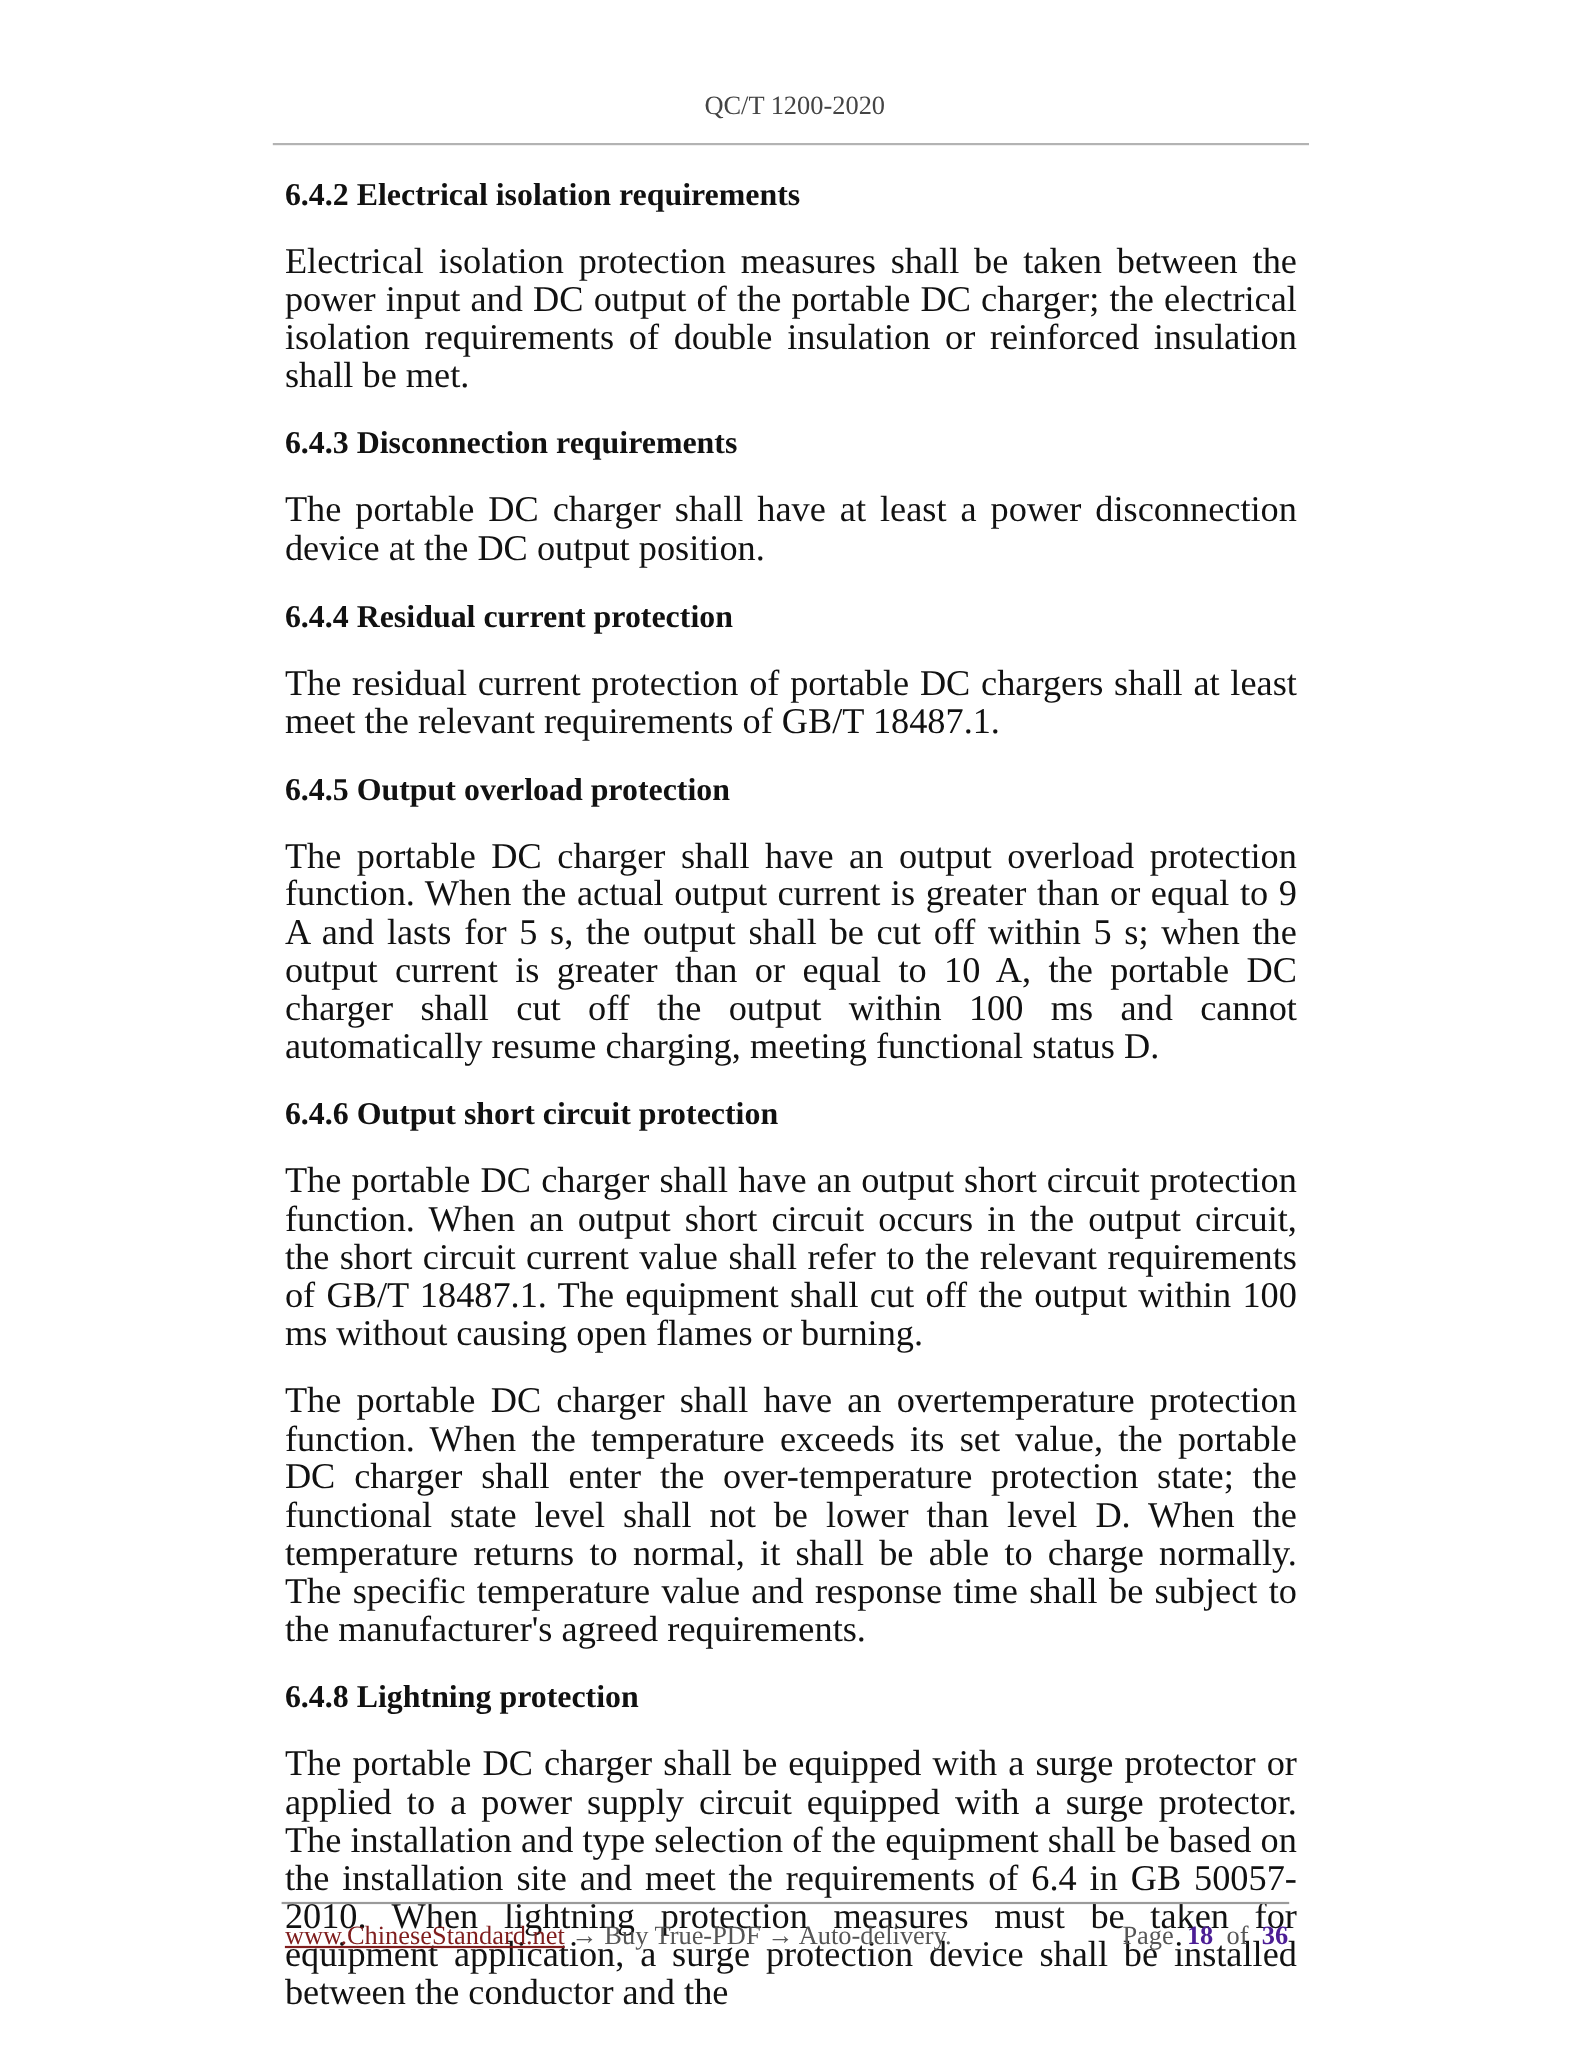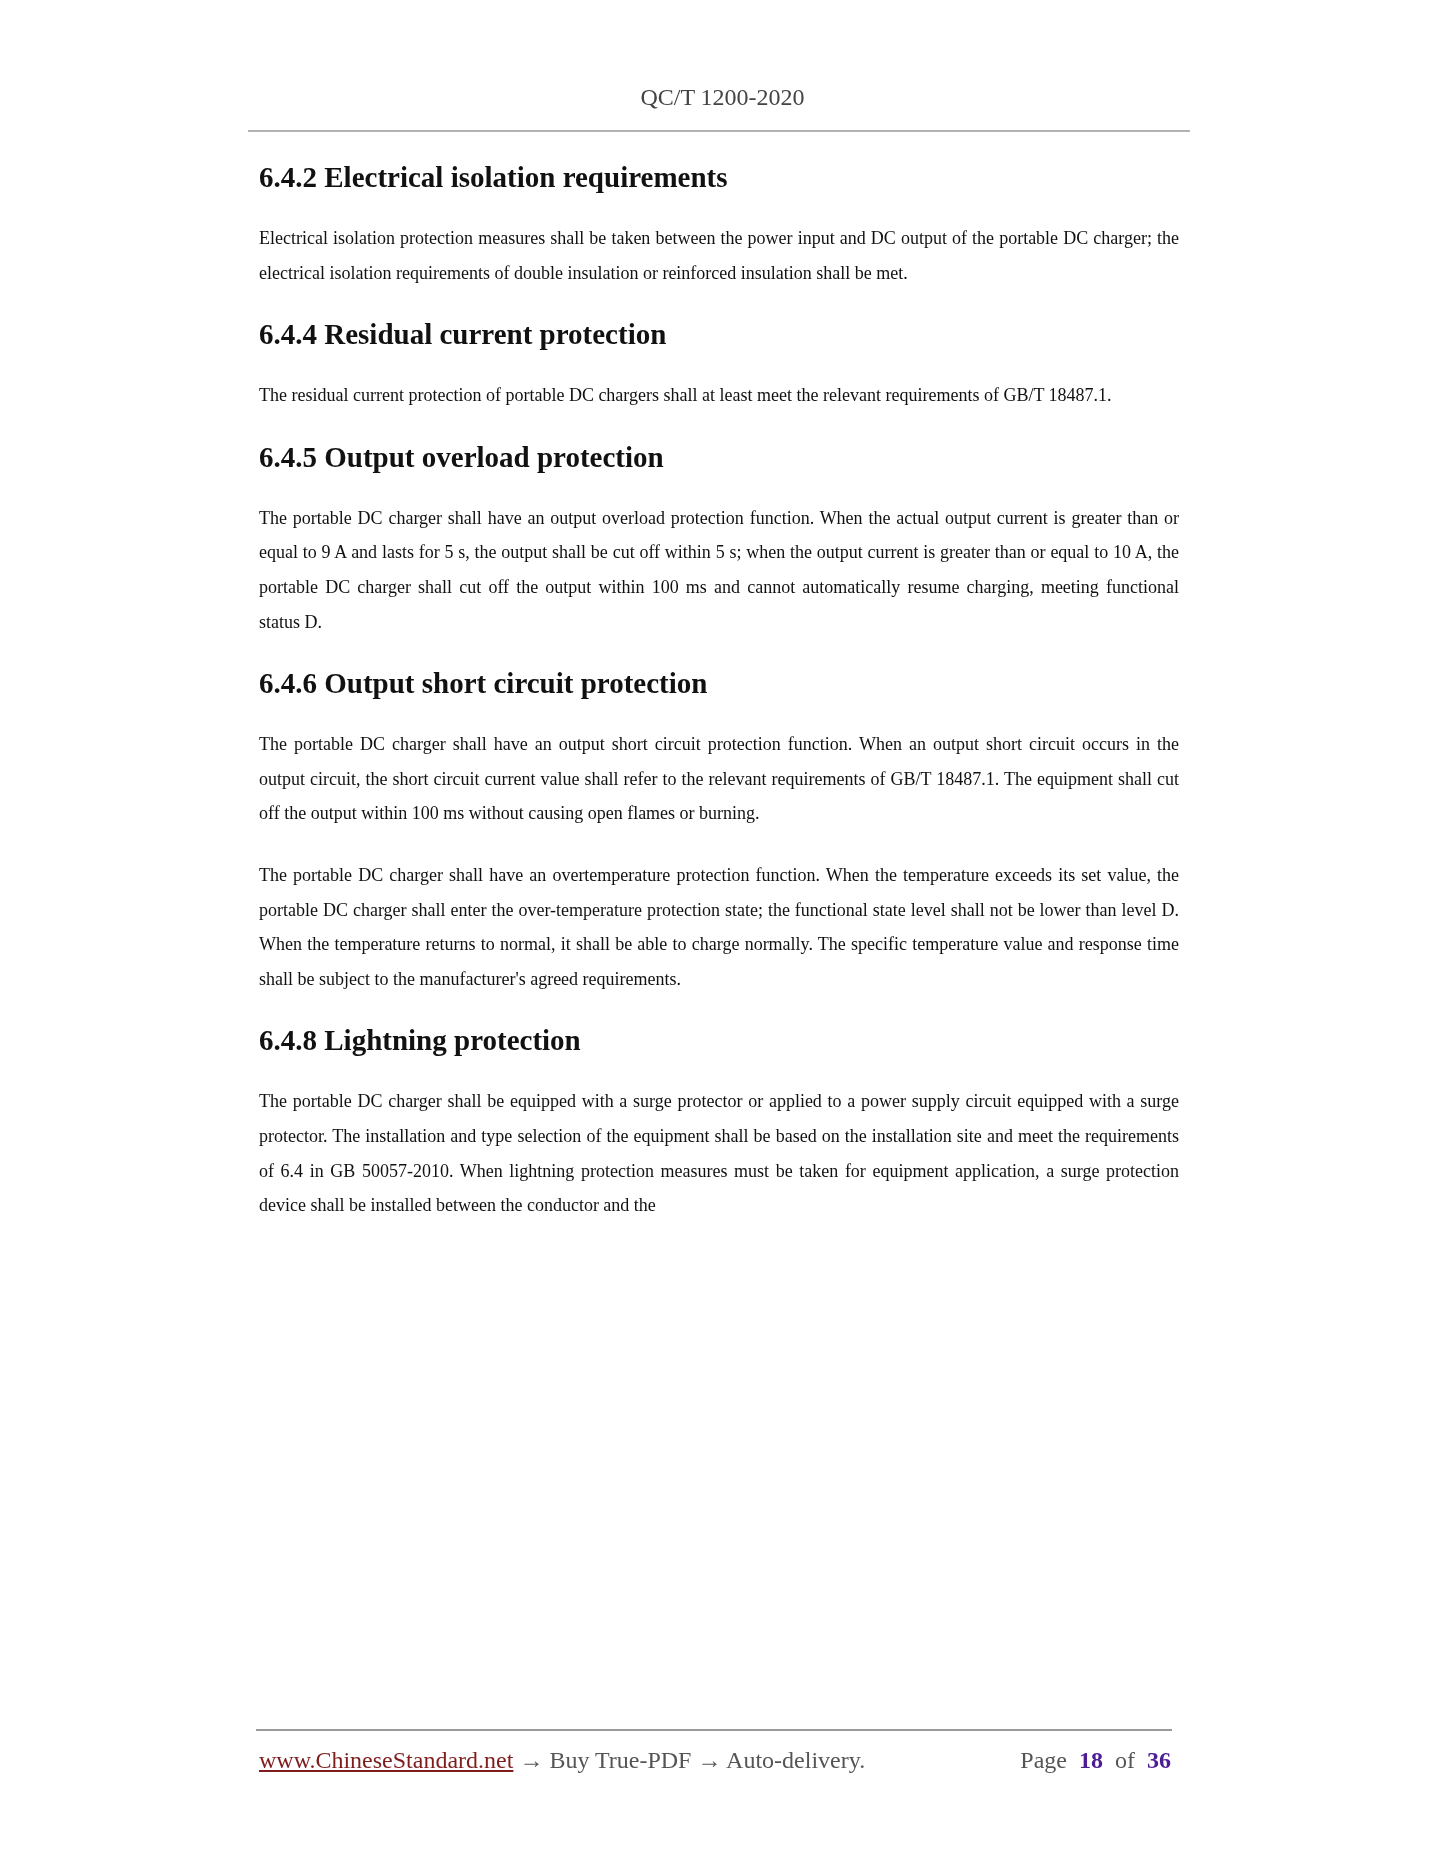--- a/index.html
+++ b/index.html
@@ -4,38 +4,42 @@
 <style>
   html, body { margin:0; padding:0; background:#ffffff; }
   body { width:1445px; height:1870px; position:relative; overflow:hidden;
          font-family:"Liberation Serif", serif; color:#111; }
   .hdr-title { position:absolute; top:84px; left:0; width:1445px; text-align:center;
                font-size:24px; color:#444; }
   .hdr-rule { position:absolute; top:130px; left:248px; width:942px; height:2px; background:#b3b3b3; }
   .content { position:absolute; top:160px; left:259px; width:920px; }
   .section { margin:0; }
   .h { font-weight:bold; font-size:29px; line-height:34px; margin:0 0 27px 0; }
-  .p { font-size:18px; line-height:34.6px; text-align:justify; margin:0 0 27px 0; }
+  .p { font-size:33px; line-height:34.6px; text-align:justify; margin:0 0 27px 0; }
   .ftr-rule { position:absolute; top:1729px; left:256px; width:916px; height:2px; background:#9a9a9a; }
   .ftr { position:absolute; top:1747px; left:259px; width:912px; font-size:24px; color:#555; }
   .ftr-left { position:absolute; left:0; top:0; white-space:nowrap; }
   .ftr-link { color:#7f1d1d; text-decoration:underline; }
   .ftr-right { position:absolute; right:0; top:0; white-space:nowrap; }
   .ftr-right b { color:#4c1d95; }
 </style>
 </head>
 <body>
 
 <div class="hdr-title">QC/T 1200-2020</div>
 <div class="hdr-rule"></div>
 
 <div class="content">
   <div class="section">
     <p class="h">6.4.2 Electrical isolation requirements</p>
     <p class="p">Electrical isolation protection measures shall be taken between the power input and DC output of the portable DC charger; the electrical isolation requirements of double insulation or reinforced insulation shall be met.</p>
+  </div>
+  <div class="section">
+    <p class="h">6.4.3 Disconnection requirements</p>
+    <p class="p">The portable DC charger shall have at least a power disconnection device at the DC output position.</p>
   </div>
   <div class="section">
     <p class="h">6.4.4 Residual current protection</p>
     <p class="p">The residual current protection of portable DC chargers shall at least meet the relevant requirements of GB/T 18487.1.</p>
   </div>
   <div class="section">
     <p class="h">6.4.5 Output overload protection</p>
     <p class="p">The portable DC charger shall have an output overload protection function. When the actual output current is greater than or equal to 9 A and lasts for 5 s, the output shall be cut off within 5 s; when the output current is greater than or equal to 10 A, the portable DC charger shall cut off the output within 100 ms and cannot automatically resume charging, meeting functional status D.</p>
   </div>
   <div class="section">

